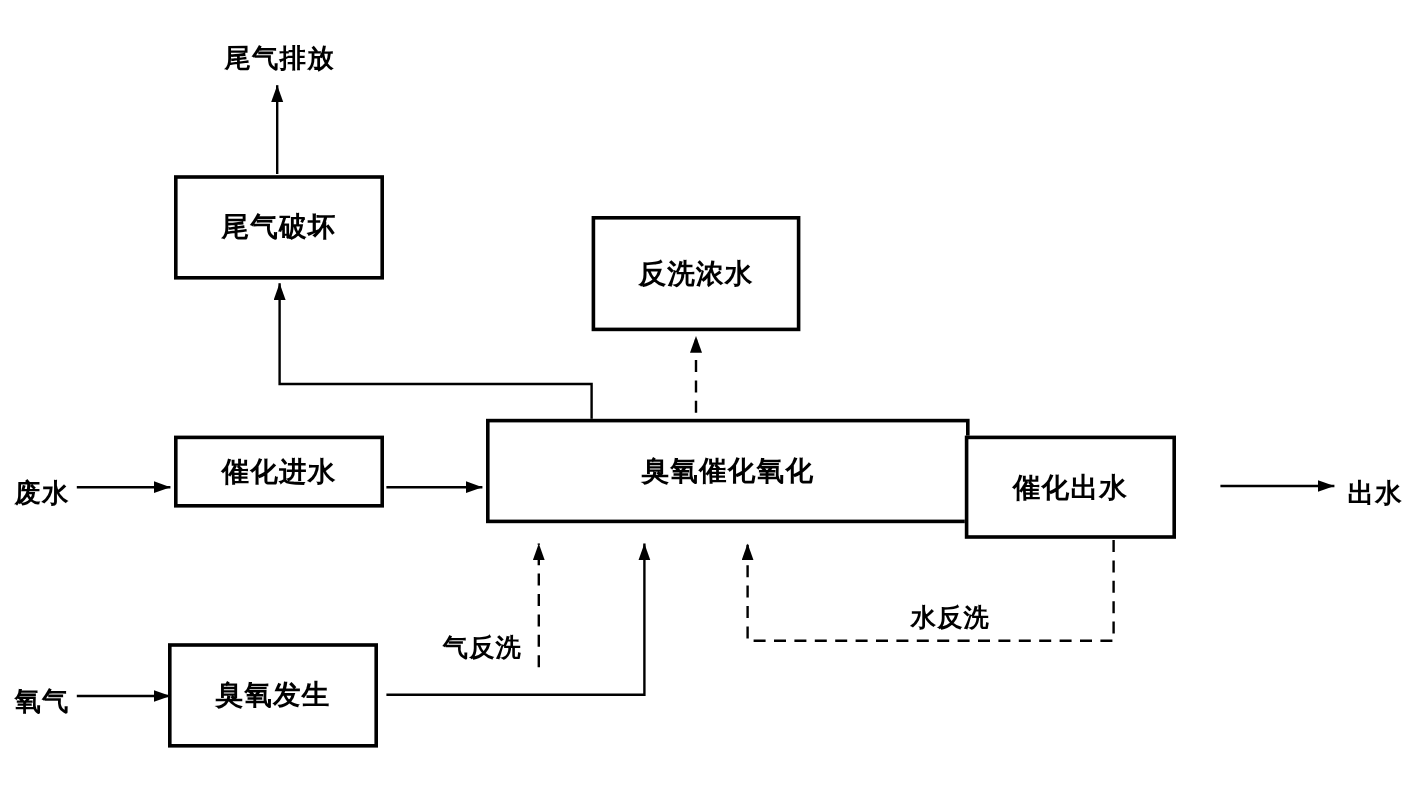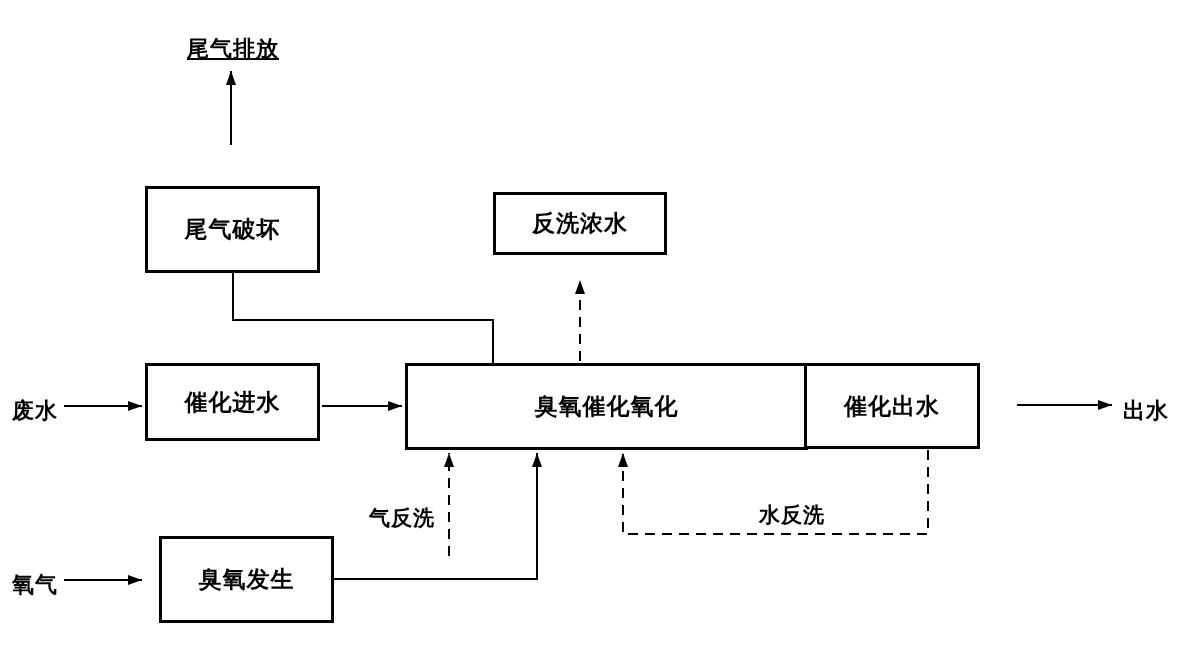--- a/index.html
+++ b/index.html
@@ -72,49 +72,49 @@
 
     <line x1="231" y1="145" x2="231" y2="71" stroke="#000000" stroke-width="2" marker-end="url(#arrow)"></line>
 
     <line x1="580" y1="361" x2="580" y2="280" stroke="#000000" stroke-width="2" stroke-dasharray="10 7" marker-end="url(#arrow)"></line>
 
     <line x1="449" y1="556" x2="449" y2="453" stroke="#000000" stroke-width="2" stroke-dasharray="10 7" marker-end="url(#arrow)"></line>
 
     <polyline points="928,450 928,534 623,534 623,453" fill="none" stroke="#000000" stroke-width="2" stroke-dasharray="10 7" marker-end="url(#arrow)"></polyline>
   </svg>
 
-  <div class="node" style="left:145px; top:146px; width:175px; height:87px;margin-top:40px;">
+  <div class="node" style="left:145px; top:146px; width:175px; height:87px;">
     <span>尾气破坏</span>
   </div>
 
-  <div class="node" style="left:493px; top:192px; width:174px; height:63px;text-align:right;">
+  <div class="node" style="left:493px; top:180px; width:174px; height:96px;text-align:right;">
     <span>反洗浓水</span>
   </div>
 
-  <div class="node" style="left:145px; top:363px; width:175px; height:78px;text-align:right;">
+  <div class="node" style="left:145px; top:363px; width:175px; height:60px;text-align:right;">
     <span>催化进水</span>
   </div>
 
-  <div class="node" style="left:405px; top:363px; width:403px; height:87px;justify-content:center;">
+  <div class="node" style="left:405px; top:349px; width:403px; height:87px;justify-content:center;">
     <span>臭氧催化氧化</span>
   </div>
 
   <div class="node" style="left:804px; top:363px; width:176px; height:86px;">
     <span>催化出水</span>
   </div>
 
-  <div class="node" style="left:159px; top:536px; width:175px; height:87px;align-items:center;">
+  <div class="node" style="left:140px; top:536px; width:175px; height:87px;align-items:center;">
     <span>臭氧发生</span>
   </div>
 
-  <div class="flow-label" style="left:187px; top:34px;text-decoration:underline;">尾气排放</div>
+  <div class="flow-label" style="left:187px; top:34px;">尾气排放</div>
 
   <div class="flow-label" style="left:12px; top:396px;font-family:Liberation Serif, serif;">废水</div>
 
   <div class="flow-label" style="left:12px; top:570px;text-align:center;">氧气</div>
 
   <div class="flow-label" style="left:1123px; top:396px;font-family:Liberation Mono, monospace;">出水</div>
 
-  <div class="flow-label" style="left:369px; top:504px; font-size:21px;">气反洗</div>
+  <div class="flow-label" style="left:369px; top:526px; font-size:21px;">气反洗</div>
 
   <div class="flow-label" style="left:759px; top:501px; font-size:21px;">水反洗</div>
 
 </div>
 
 </body></html>

